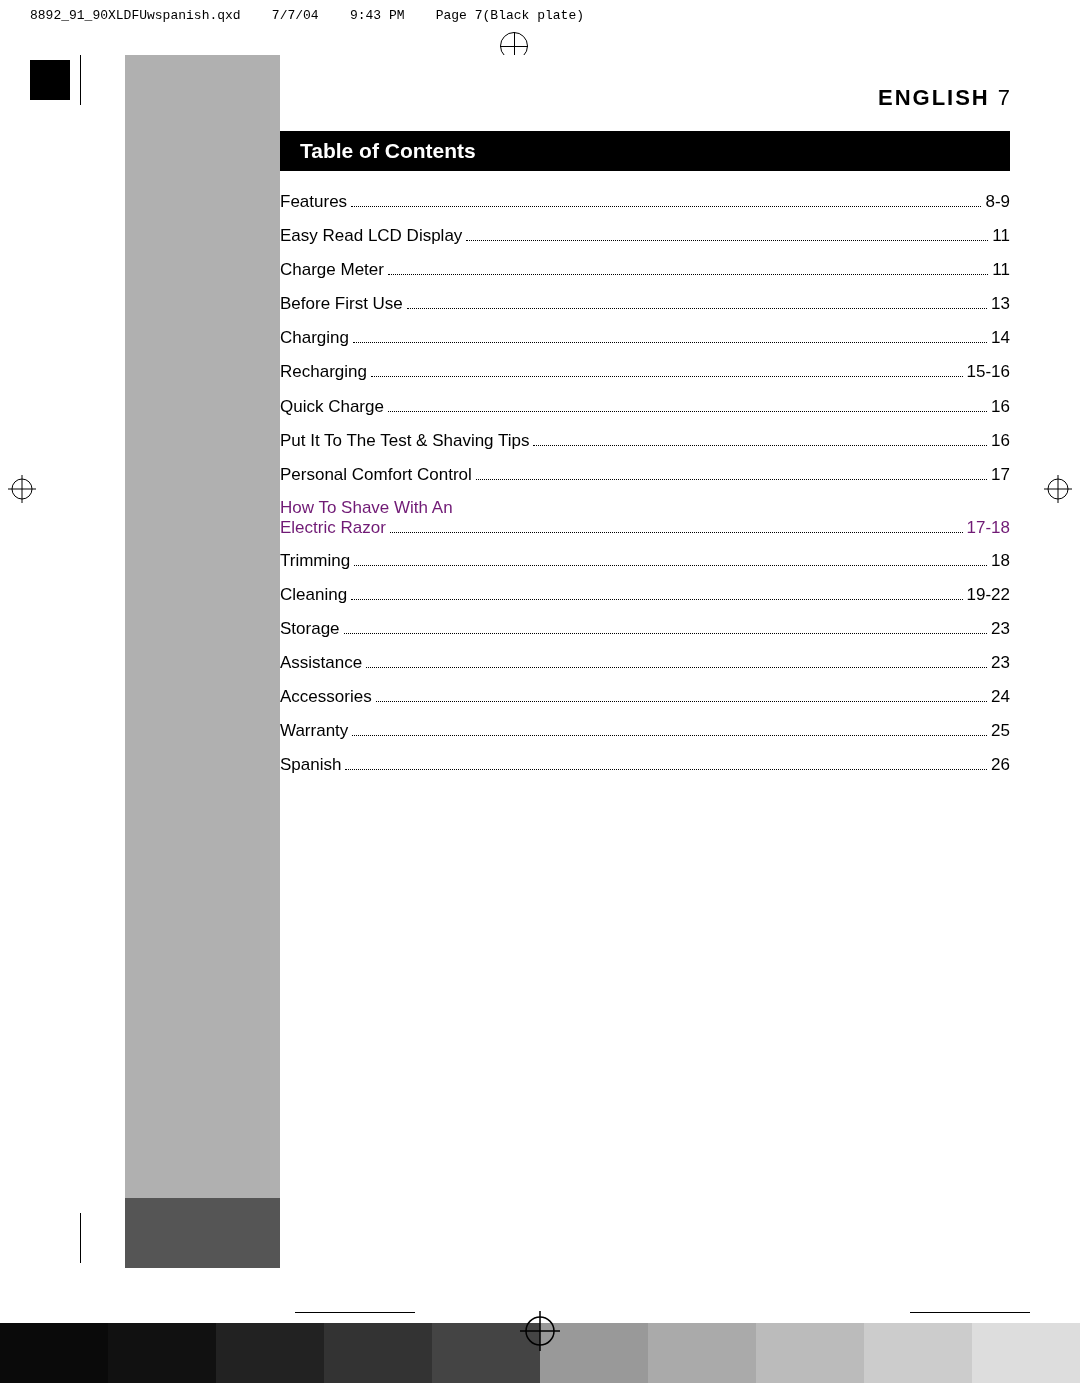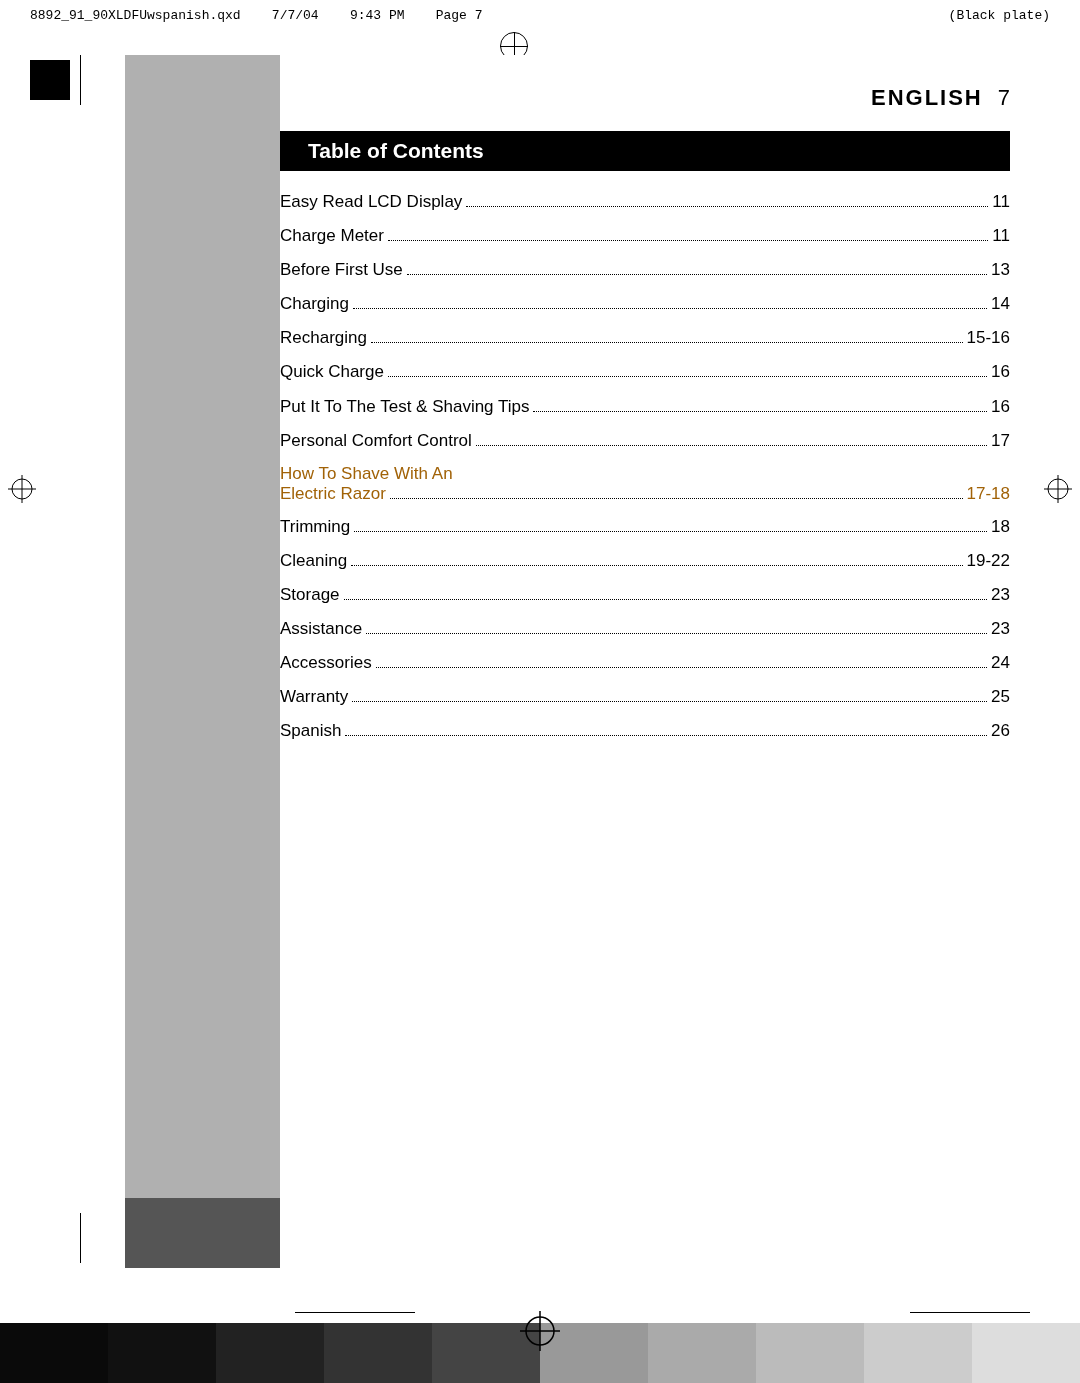--- a/index.html
+++ b/index.html
@@ -17,21 +17,20 @@
       overflow: hidden;
     }
 
     
     .header-bar {
       position: absolute;
       top: 8px;
       left: 0;
       right: 0;
       display: flex;
-      justify-content: space-between;
       padding: 0 30px;
       font-size: 13px;
       font-family: 'Courier New', Courier, monospace;
       color: #000;
     }
 
     
     .crosshair {
       position: absolute;
       width: 28px;
@@ -136,21 +135,21 @@
       bottom: 115px;
       background: #fff;
     }
 
     
     .english-header {
       display: flex;
       justify-content: flex-end;
       align-items: baseline;
       padding: 30px 20px 10px 0;
-      gap: 15px;
+      gap: 8px;
     }
 
     .english-title {
       font-family: Arial, Helvetica, sans-serif;
       font-weight: 900;
       font-size: 22px;
       letter-spacing: 2px;
       color: #000;
     }
 
@@ -163,21 +162,21 @@
 
     
     .toc-container {
       margin: 10px 0 0 0;
       padding-right: 20px;
     }
 
     .toc-header {
       background: #000;
       color: #fff;
-      padding: 8px 28px;
+      padding: 8px 20px;
       font-size: 21px;
       font-weight: bold;
       font-family: Arial, Helvetica, sans-serif;
       margin-bottom: 20px;
     }
 
     
     .toc-entry {
       display: flex;
       justify-content: space-between;
@@ -204,21 +203,21 @@
     .toc-page {
       white-space: nowrap;
       font-weight: 400;
     }
 
     
     .toc-entry-multiline {
       margin-bottom: 12px;
       font-family: Arial, Helvetica, sans-serif;
       font-size: 17px;
-      color: #a16207;
+      color: #701a75;
     }
 
     .toc-entry-multiline .line1 {
       display: block;
       font-weight: 400;
     }
 
     .toc-entry-multiline .line2 {
       display: flex;
       justify-content: center;
@@ -329,20 +328,25 @@
 
   <div class="english-header">
     <span class="english-title">ENGLISH</span>
     <span class="english-page-num">7</span>
   </div>
 
   <div class="toc-container">
     <div class="toc-header">Table of Contents</div>
 
     <div id="toc-entries">
+        <div class="toc-entry">
+        <span class="toc-label">Features</span>
+        <span class="toc-dots"></span>
+        <span class="toc-page">8-9</span>
+      </div>
         <div class="toc-entry">
         <span class="toc-label">Easy Read LCD Display</span>
         <span class="toc-dots"></span>
         <span class="toc-page">11</span>
       </div>
         <div class="toc-entry">
         <span class="toc-label">Charge Meter</span>
         <span class="toc-dots"></span>
         <span class="toc-page">11</span>
       </div>

